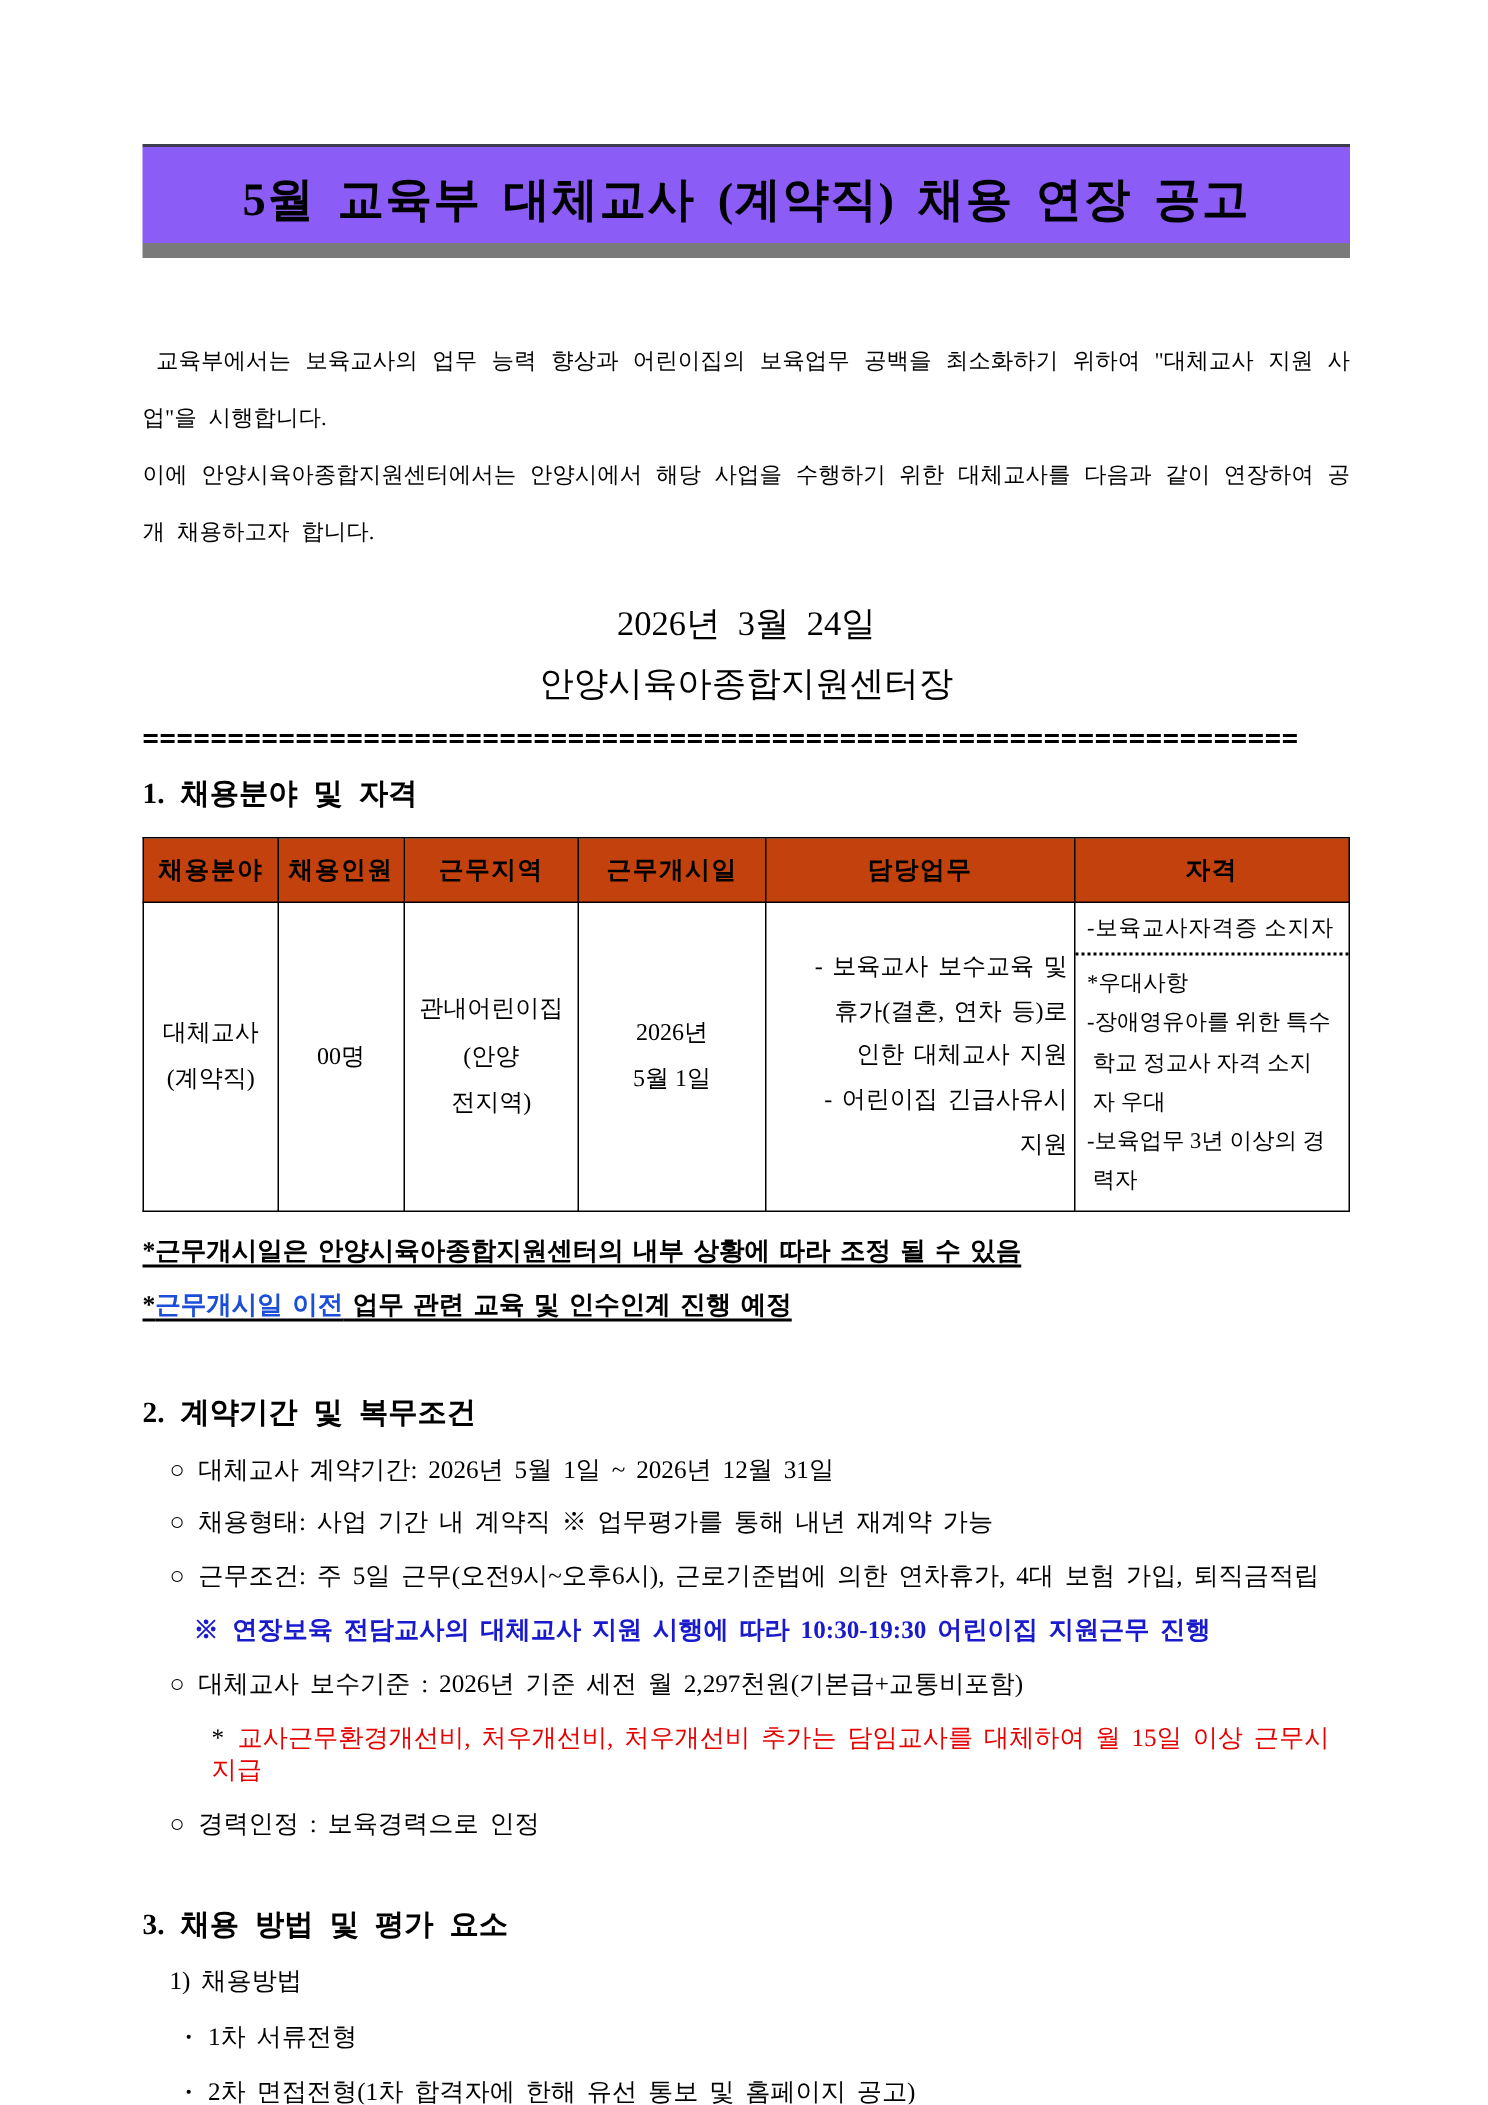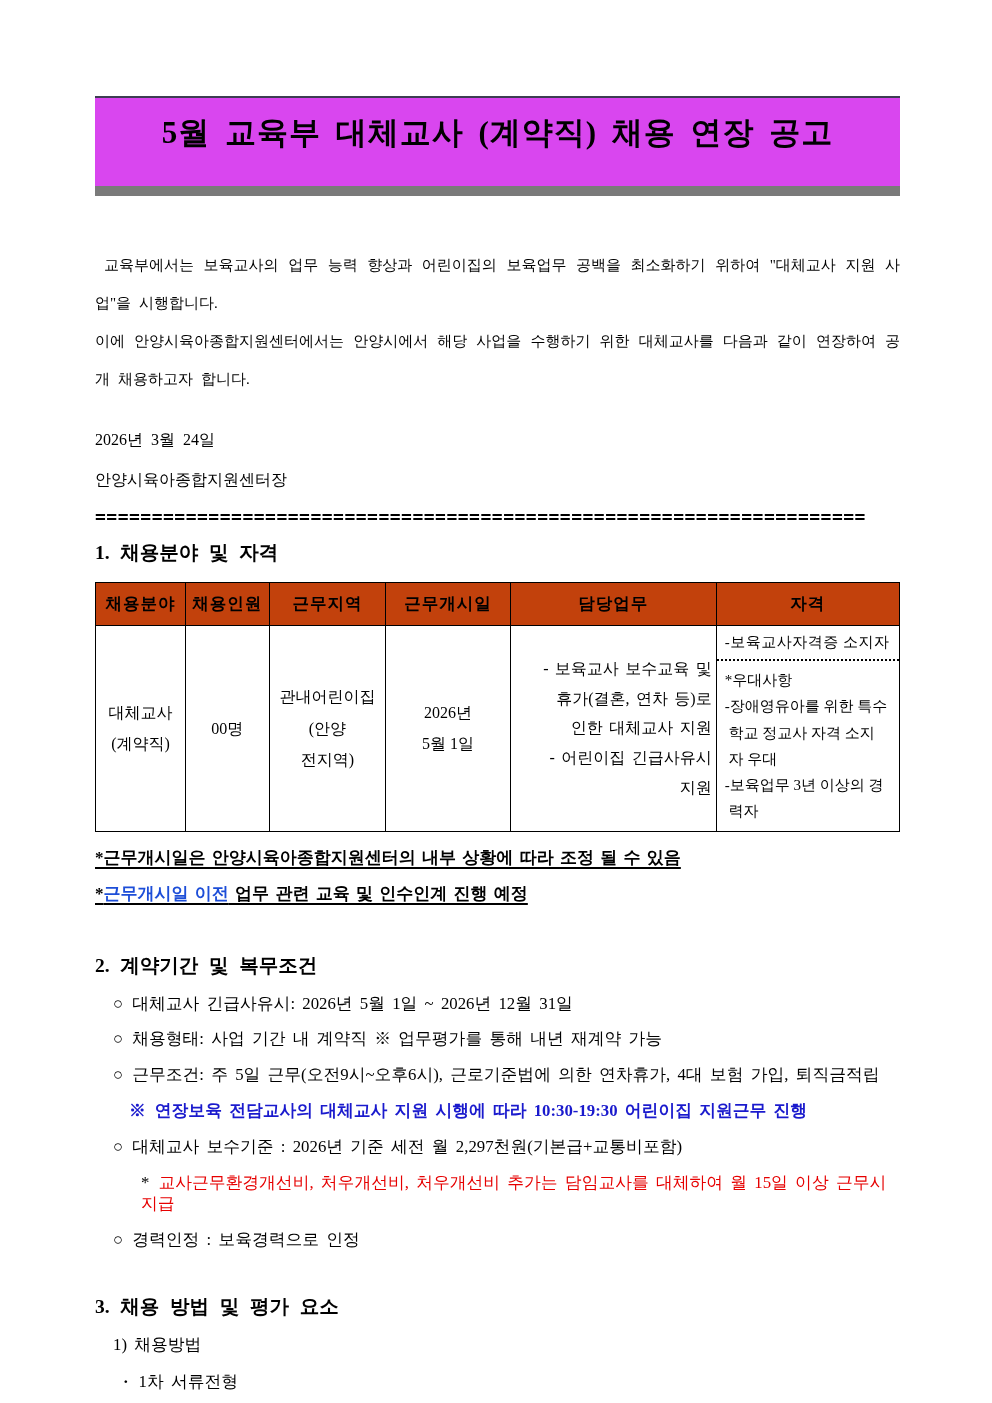--- a/index.html
+++ b/index.html
@@ -10,36 +10,36 @@
     font-family:"Liberation Serif","DejaVu Serif",serif;
     color:#000;
     overflow:hidden;
   }
   .content{padding:0 92px 0 95px;}
 
   
   .title-block{margin-top:96px;}
   .title-rule{height:2px;background:#3d3d52;}
   .title-body{
-    background:#d946ef;
-    height:88px;line-height:70px;
+    background:#8b5cf6;
+    height:64px;line-height:70px;
     text-align:center;
     font-size:31px;font-weight:bold;
     letter-spacing:1px;
     word-spacing:6px;
   }
   .title-bar{height:10px;background:#7a7a7a;}
 
   
   .intro{margin-top:50px;font-size:15px;line-height:38px;word-spacing:0.28em;text-align:justify;}
   .intro .p1{text-indent:0.6em;margin:0;}
   .intro .p2{margin:0;}
 
   
-  .sign-block{margin-top:22px;text-align:left;font-size:16px;line-height:40px;word-spacing:0.25em;}
+  .sign-block{margin-top:22px;text-align:center;font-size:23px;line-height:40px;word-spacing:0.25em;}
 
   
   .divider{
     margin-top:6px;
     font-family:"DejaVu Sans Mono","Liberation Mono",monospace;
     font-weight:bold;font-size:18px;letter-spacing:0.5px;
     white-space:nowrap;overflow:hidden;
   }
 
   
@@ -173,21 +173,21 @@
       </div>
       <div>
         <span class="table-note"><span>*</span><span class="note-highlight">근무개시일 이전</span><span> 업무 관련 교육 및 인수인계 진행 예정 </span></span>
       </div>
     </div>
 
     <div class="sec-heading s2-heading">2. 계약기간 및 복무조건</div>
 
     <div class="s2-list">
       <div class="s2-item">
-        <span class="marker">○</span><span>대체교사 긴급사유시: 2026년 5월 1일 ~ 2026년 12월 31일</span>
+        <span class="marker">○</span><span>대체교사 계약기간: 2026년 5월 1일 ~ 2026년 12월 31일</span>
       </div>
       <div class="s2-item">
         <span class="marker">○</span><span>채용형태: 사업 기간 내 계약직 ※ 업무평가를 통해 내년 재계약 가능</span>
       </div>
       <div class="s2-item">
         <span class="marker">○</span><span>근무조건: 주 5일 근무(오전9시~오후6시), 근로기준법에 의한 연차휴가, 4대 보험 가입, 퇴직금적립</span>
       </div>
       <div class="s2-item s2-note-blue">
         <span class="marker">※</span><span>연장보육 전담교사의 대체교사 지원 시행에 따라 10:30-19:30 어린이집 지원근무 진행</span>
       </div>

